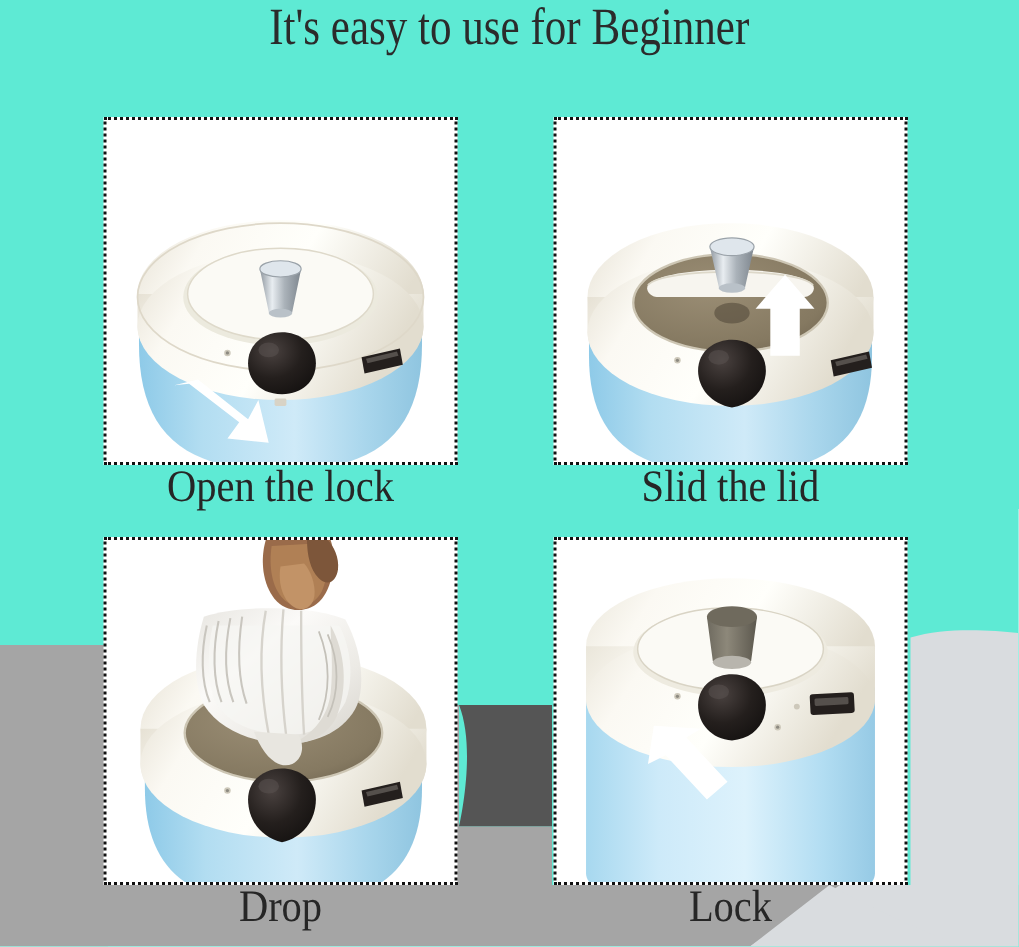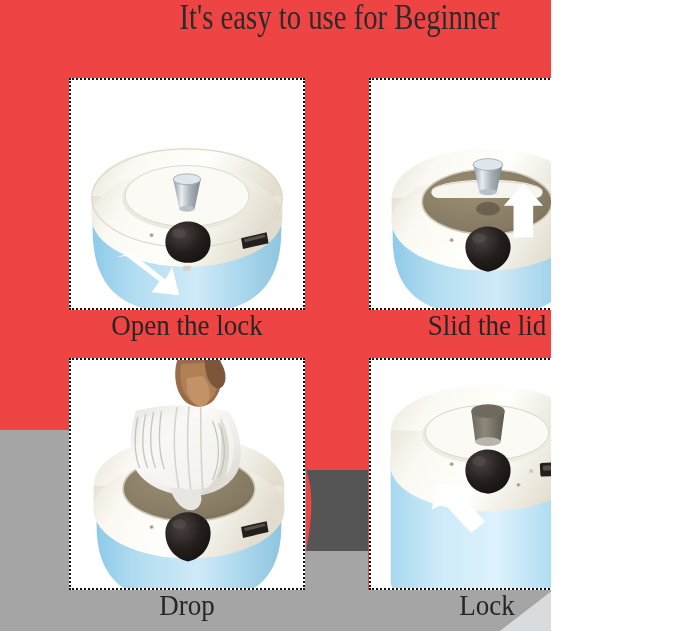--- a/index.html
+++ b/index.html
@@ -3,21 +3,21 @@
 <meta charset="utf-8">
 <style>
   html,body{margin:0;padding:0;}
   body{
     width:679px;height:631px;
     background:#ffffff;
     font-family:"Liberation Serif", serif;
     overflow:hidden;
     position:relative;
   }
-  #stage{position:absolute;inset:0;width:551px;height:631px;overflow:hidden;background:#ef4444;}
+  #stage{position:absolute;inset:0;width:679px;height:631px;overflow:hidden;background:#5eead4;}
 
   
   .bg-layer{position:absolute;left:0;top:0;width:679px;height:631px;pointer-events:none;}
 
   
   .title{
     position:absolute;left:0;top:-2px;width:679px;
     text-align:center;
     font-family:"Liberation Serif", serif;
     font-size:35px;

